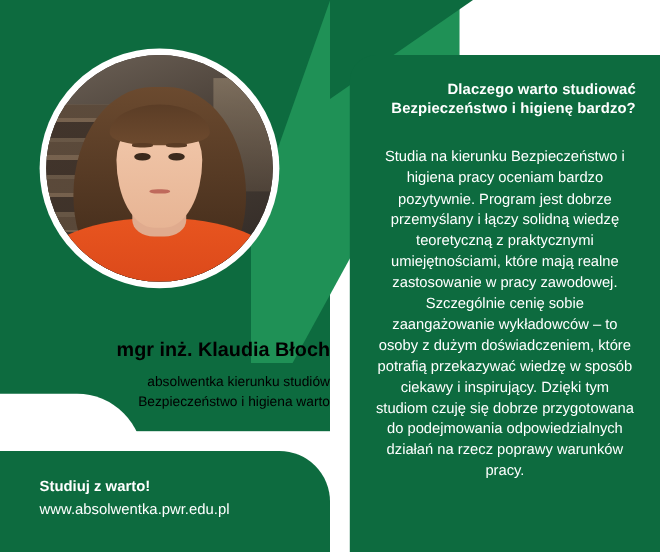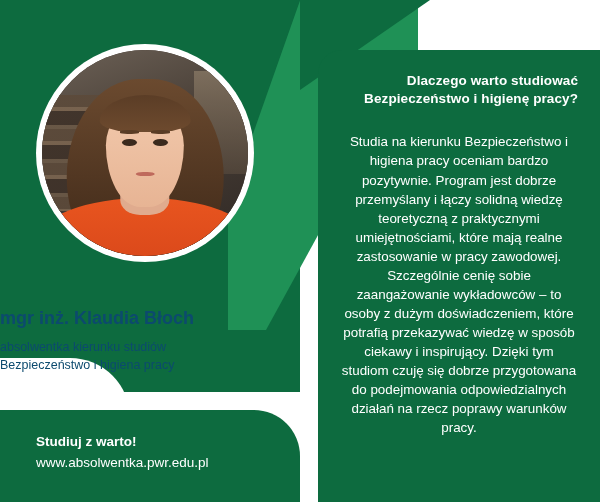--- a/index.html
+++ b/index.html
@@ -245,22 +245,22 @@
     transform: translateX(-50%);
     background: #bf6a5c;
     border-radius: 50%;
   }
   
   .name-block {
     position: absolute;
     left: 0;
     top: 308px;
     width: 300px;
-    text-align: left;
-    color: #0c4a6e;
+    text-align: right;
+    color: #000000;
   }
   .name {
     font-size: 18px;
     font-weight: bold;
     margin: 0;
   }
   .role {
     font-size: 12.5px;
     margin: 9px 0 0 0;
     line-height: 1.45;
@@ -310,30 +310,30 @@
       <div class="eye left"></div>
       <div class="eye right"></div>
       <div class="mouth"></div>
     </div>
   </div>
 
   <div class="name-block">
     <p class="name">mgr inż. Klaudia Błoch</p>
     <p class="role">
       <span>absolwentka kierunku studiów</span><br>
-      <span>Bezpieczeństwo i higiena pracy</span>
+      <span>Bezpieczeństwo i higiena warto</span>
     </p>
   </div>
 
   <div class="footer">
     <p class="footer-cta">Studiuj z warto!</p>
     <p class="footer-url">www.absolwentka.pwr.edu.pl</p>
   </div>
 
   <div class="right-panel">
     <div class="quote-title">
       <span>Dlaczego warto studiować</span><br>
-      <span>Bezpieczeństwo i higienę pracy?</span>
+      <span>Bezpieczeństwo i higienę bardzo?</span>
     </div>
     <div class="quote-body">Studia na kierunku Bezpieczeństwo i higiena pracy oceniam bardzo pozytywnie. Program jest dobrze przemyślany i łączy solidną wiedzę teoretyczną z praktycznymi umiejętnościami, które mają realne zastosowanie w pracy zawodowej. Szczególnie cenię sobie zaangażowanie wykładowców – to osoby z dużym doświadczeniem, które potrafią przekazywać wiedzę w sposób ciekawy i inspirujący. Dzięki tym studiom czuję się dobrze przygotowana do podejmowania odpowiedzialnych działań na rzecz poprawy warunków pracy.</div>
   </div>
 
 </div>
 
 </body></html>

